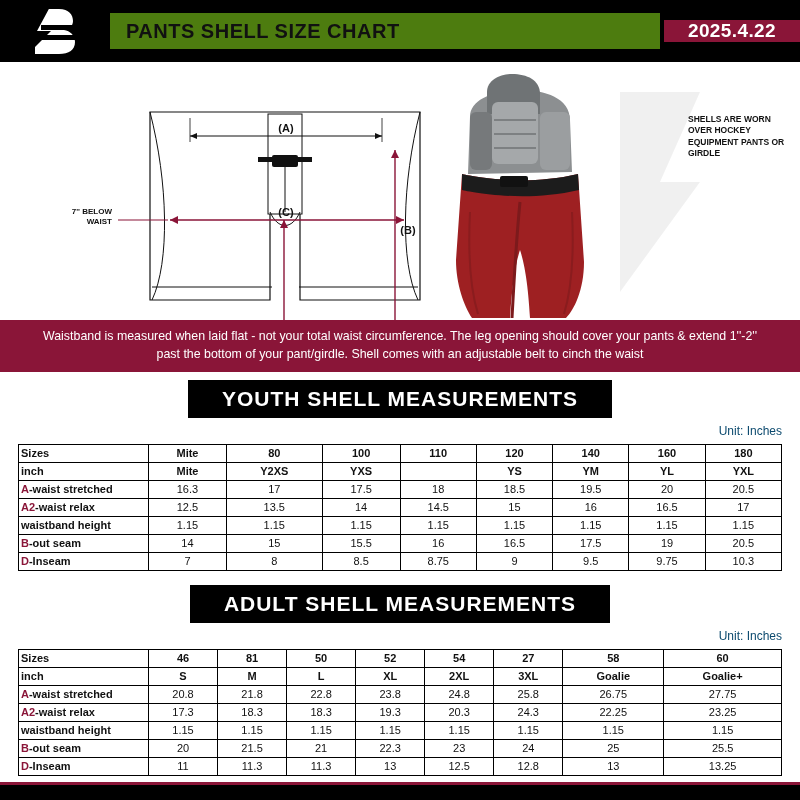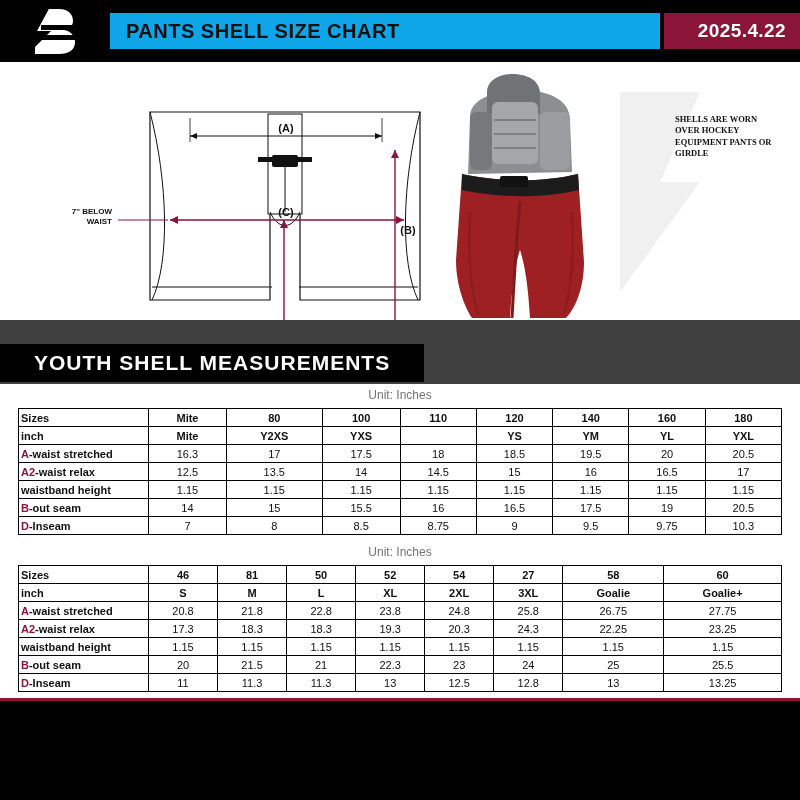--- a/index.html
+++ b/index.html
@@ -3,37 +3,37 @@
 <meta charset="utf-8">
 <style>
   html,body{margin:0;padding:0;background:#000;}
   body{width:800px;height:800px;overflow:hidden;font-family:"Liberation Sans",sans-serif;}
   .page{position:relative;width:800px;height:800px;background:#000;}
 
   
   .header{position:relative;height:62px;background:#000;display:flex;align-items:center;}
   .logo-b{width:110px;height:62px;display:flex;align-items:center;justify-content:center;}
   .logo-b svg{display:block;}
-  .title-box{flex:1;background:#0ea5e9;height:36px;display:flex;align-items:center;padding-left:16px;margin-right:4px;}
+  .title-box{flex:1;background:#4d7c0f;height:36px;display:flex;align-items:center;padding-left:16px;margin-right:4px;}
   .title-box .title{font-size:20px;font-weight:bold;color:#111;letter-spacing:.5px;}
-  .date-box{background:#8a1538;height:36px;display:flex;align-items:center;justify-content:flex-end;padding:0 14px;min-width:108px;}
+  .date-box{background:#8a1538;height:22px;display:flex;align-items:center;justify-content:center;padding:0 14px;min-width:108px;}
   .date-box .date{color:#fff;font-size:19px;font-weight:bold;letter-spacing:.4px;}
 
   
   .diagram{position:relative;height:258px;background:#fff;overflow:hidden;}
   .diagram svg{position:absolute;left:0;top:0;}
-  .note{position:absolute;right:17px;top:52px;width:108px;font-size:8.5px;line-height:1.35;color:#111;font-weight:bold;font-family:Liberation Serif, serif;}
+  .note{position:absolute;right:4px;top:52px;width:108px;font-size:8.5px;line-height:1.35;color:#111;font-weight:bold;}
 
   
   .instr{background:#8a1538;color:#fff;text-align:center;font-size:12.4px;line-height:1.45;padding:8px 40px;font-weight:500;}
 
   
-  .sectionwrap{background:#404040;padding:24px 0 2px 0;display:flex;justify-content:flex-start;}
+  .sectionwrap{background:#ffffff;padding:8px 0 2px 0;display:flex;justify-content:center;}
   .sectionbar{background:#000;color:#fff;font-size:21px;font-weight:bold;letter-spacing:1px;padding:7px 34px;text-align:center;}
-  .unit{background:#fff;text-align:center;font-size:12px;color:#737373;padding:4px 0 6px 0;}
+  .unit{background:#fff;text-align:right;font-size:12px;color:#0c4a6e;padding:4px 18px 6px 0;}
 
   
   .tablewrap{background:#fff;padding:0 18px 6px 18px;}
   table{border-collapse:collapse;width:100%;font-size:11px;color:#111;}
   td,th{border:1px solid #000;height:17px;text-align:center;font-weight:normal;padding:0 2px;}
   td.lbl{text-align:left;font-weight:bold;}
   td.lbl .m{color:#8a1538;}
   tr.head td{font-weight:bold;}
   col.first{width:130px;}
 
@@ -125,20 +125,21 @@
       <path d="M462 112 C462 112 520 126 578 112 L584 200 C584 228 574 248 566 256 L530 256 C528 220 524 200 520 188 C516 200 512 222 510 256 L472 256 C464 244 456 222 456 198 Z" fill="#9e2022"></path>
       <path d="M462 112 C462 112 520 126 578 112 L579 128 C520 142 462 128 462 128 Z" fill="#1c1c1c"></path>
       <rect x="500" y="114" width="28" height="11" rx="2" fill="#111"></rect>
       <path d="M520 140 C516 180 514 220 512 256" stroke="#7c1a1c" stroke-width="3" fill="none"></path>
       <path d="M470 150 C468 190 470 226 478 252" stroke="#8a1c1e" stroke-width="2" fill="none"></path>
       <path d="M572 150 C574 190 572 226 564 252" stroke="#8a1c1e" stroke-width="2" fill="none"></path>
     </svg>
     <div class="note">SHELLS ARE WORN OVER HOCKEY EQUIPMENT PANTS OR GIRDLE</div>
   </div>
 
+  <div class="instr">Waistband is measured when laid flat - not your total waist circumference. The leg opening should cover your pants &amp; extend 1''-2'' past the bottom of your pant/girdle. Shell comes with an adjustable belt to cinch the waist</div>
 
   <div class="sectionwrap">
     <div class="sectionbar">YOUTH SHELL MEASUREMENTS</div>
   </div>
   <div style="background:#fff;">
     <div class="unit">Unit: Inches</div>
   </div>
   <div class="tablewrap">
     <table>
       <colgroup>
@@ -227,20 +228,23 @@
             <td>8.75</td>
             <td>9</td>
             <td>9.5</td>
             <td>9.75</td>
             <td>10.3</td>
           </tr>
         </tbody>
     </table>
   </div>
 
+  <div class="sectionwrap">
+    <div class="sectionbar">ADULT SHELL MEASUREMENTS</div>
+  </div>
   <div style="background:#fff;">
     <div class="unit">Unit: Inches</div>
   </div>
   <div class="tablewrap">
     <table>
       <colgroup>
           <col class="first">
           <col>
           <col>
           <col>

